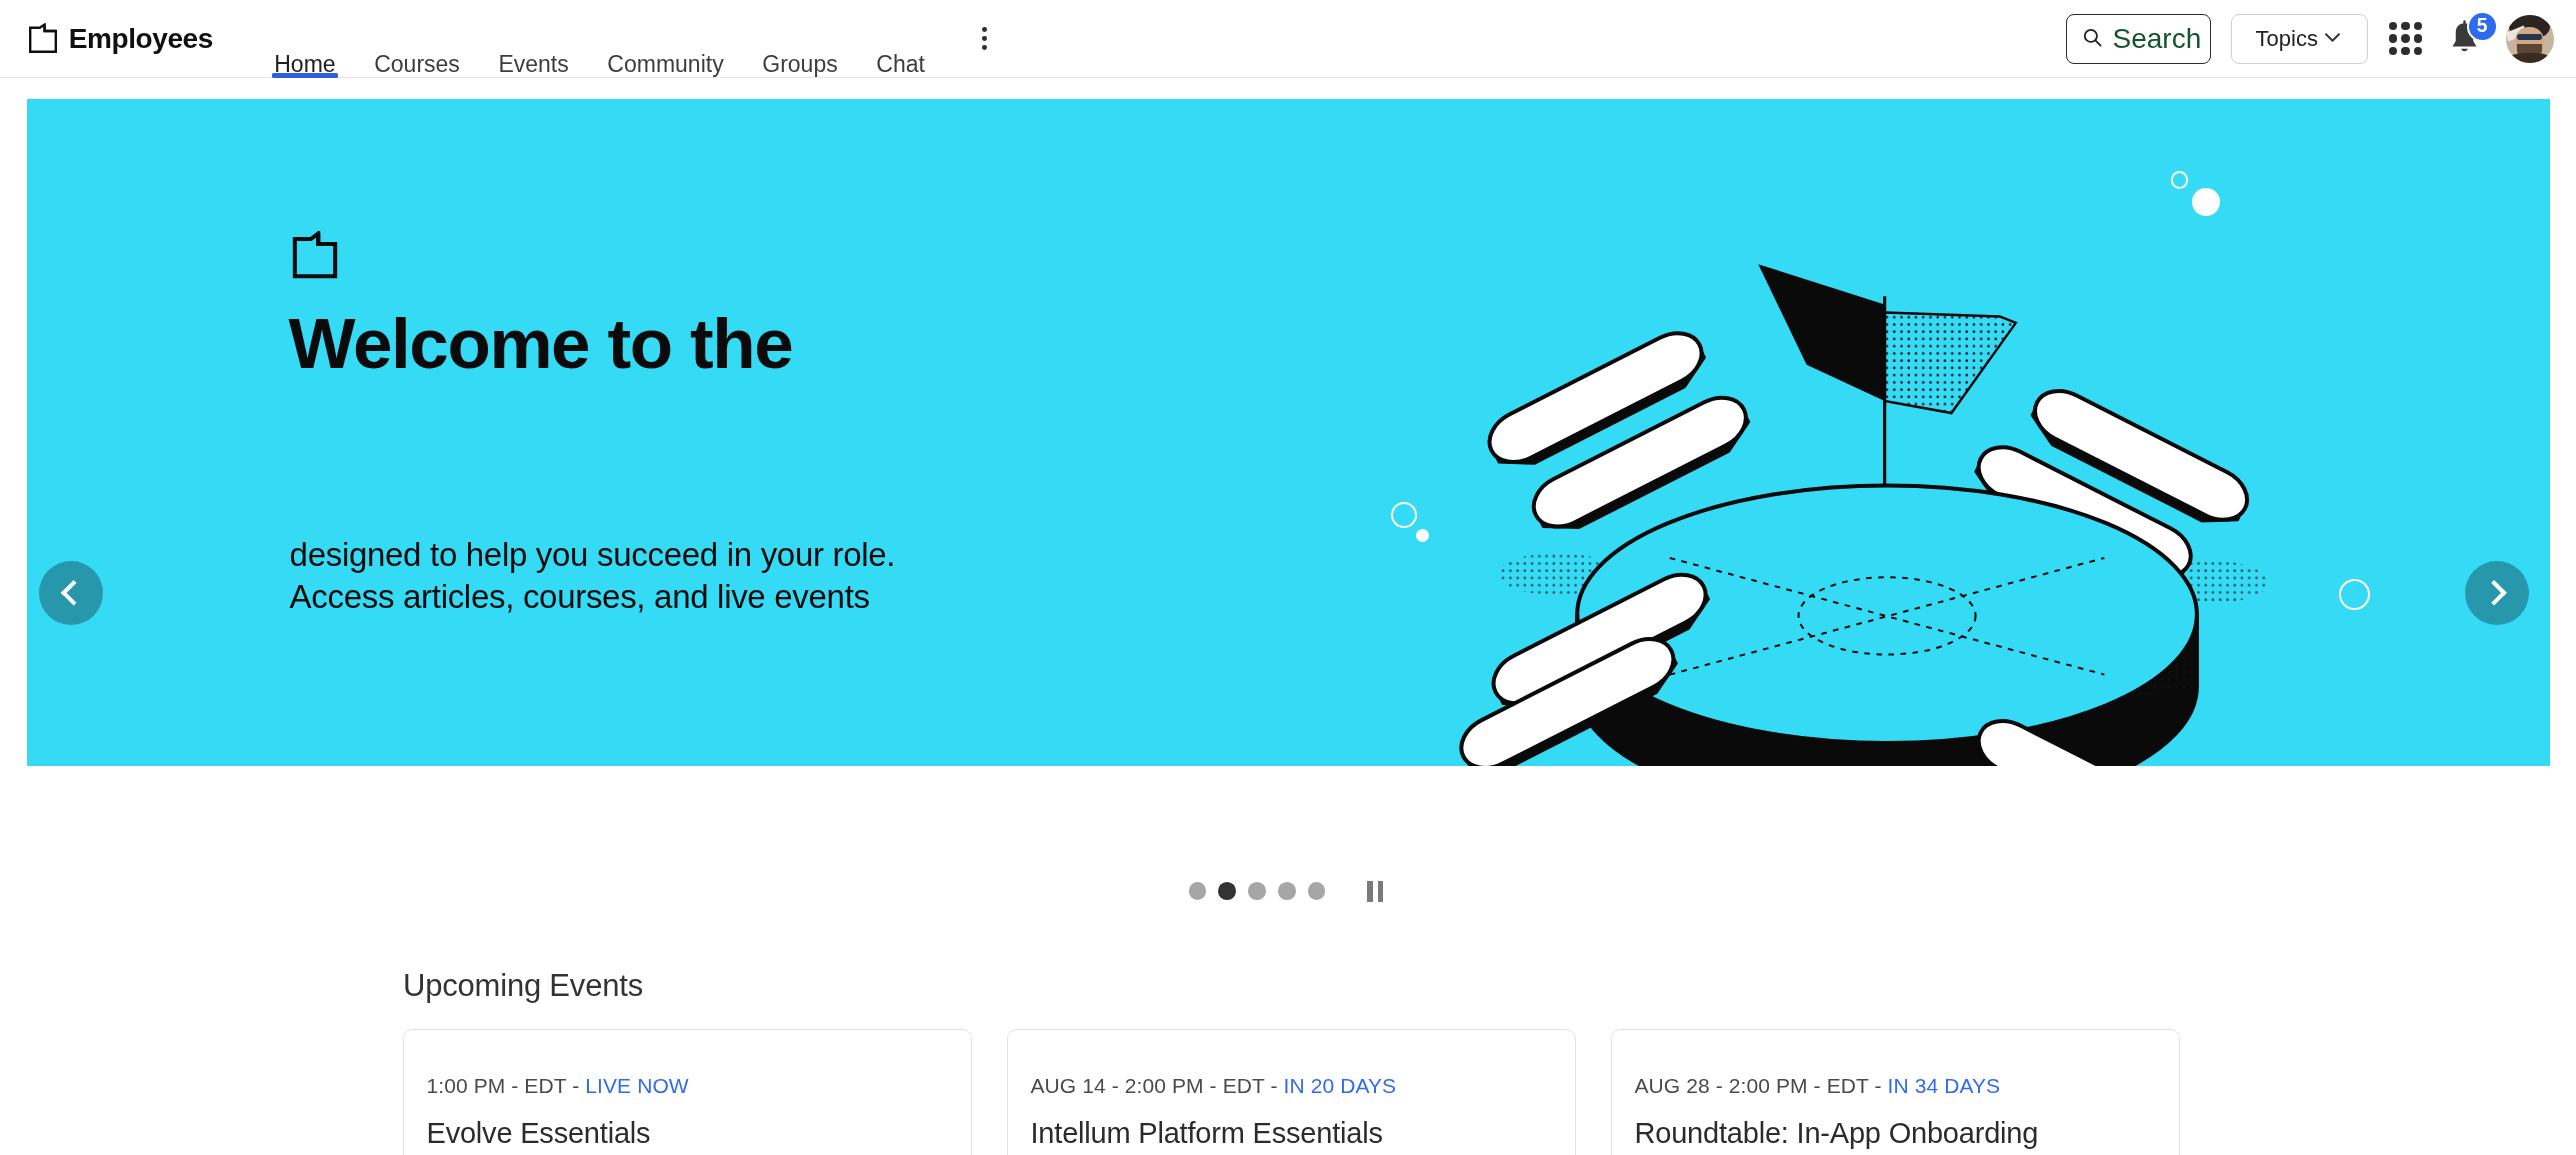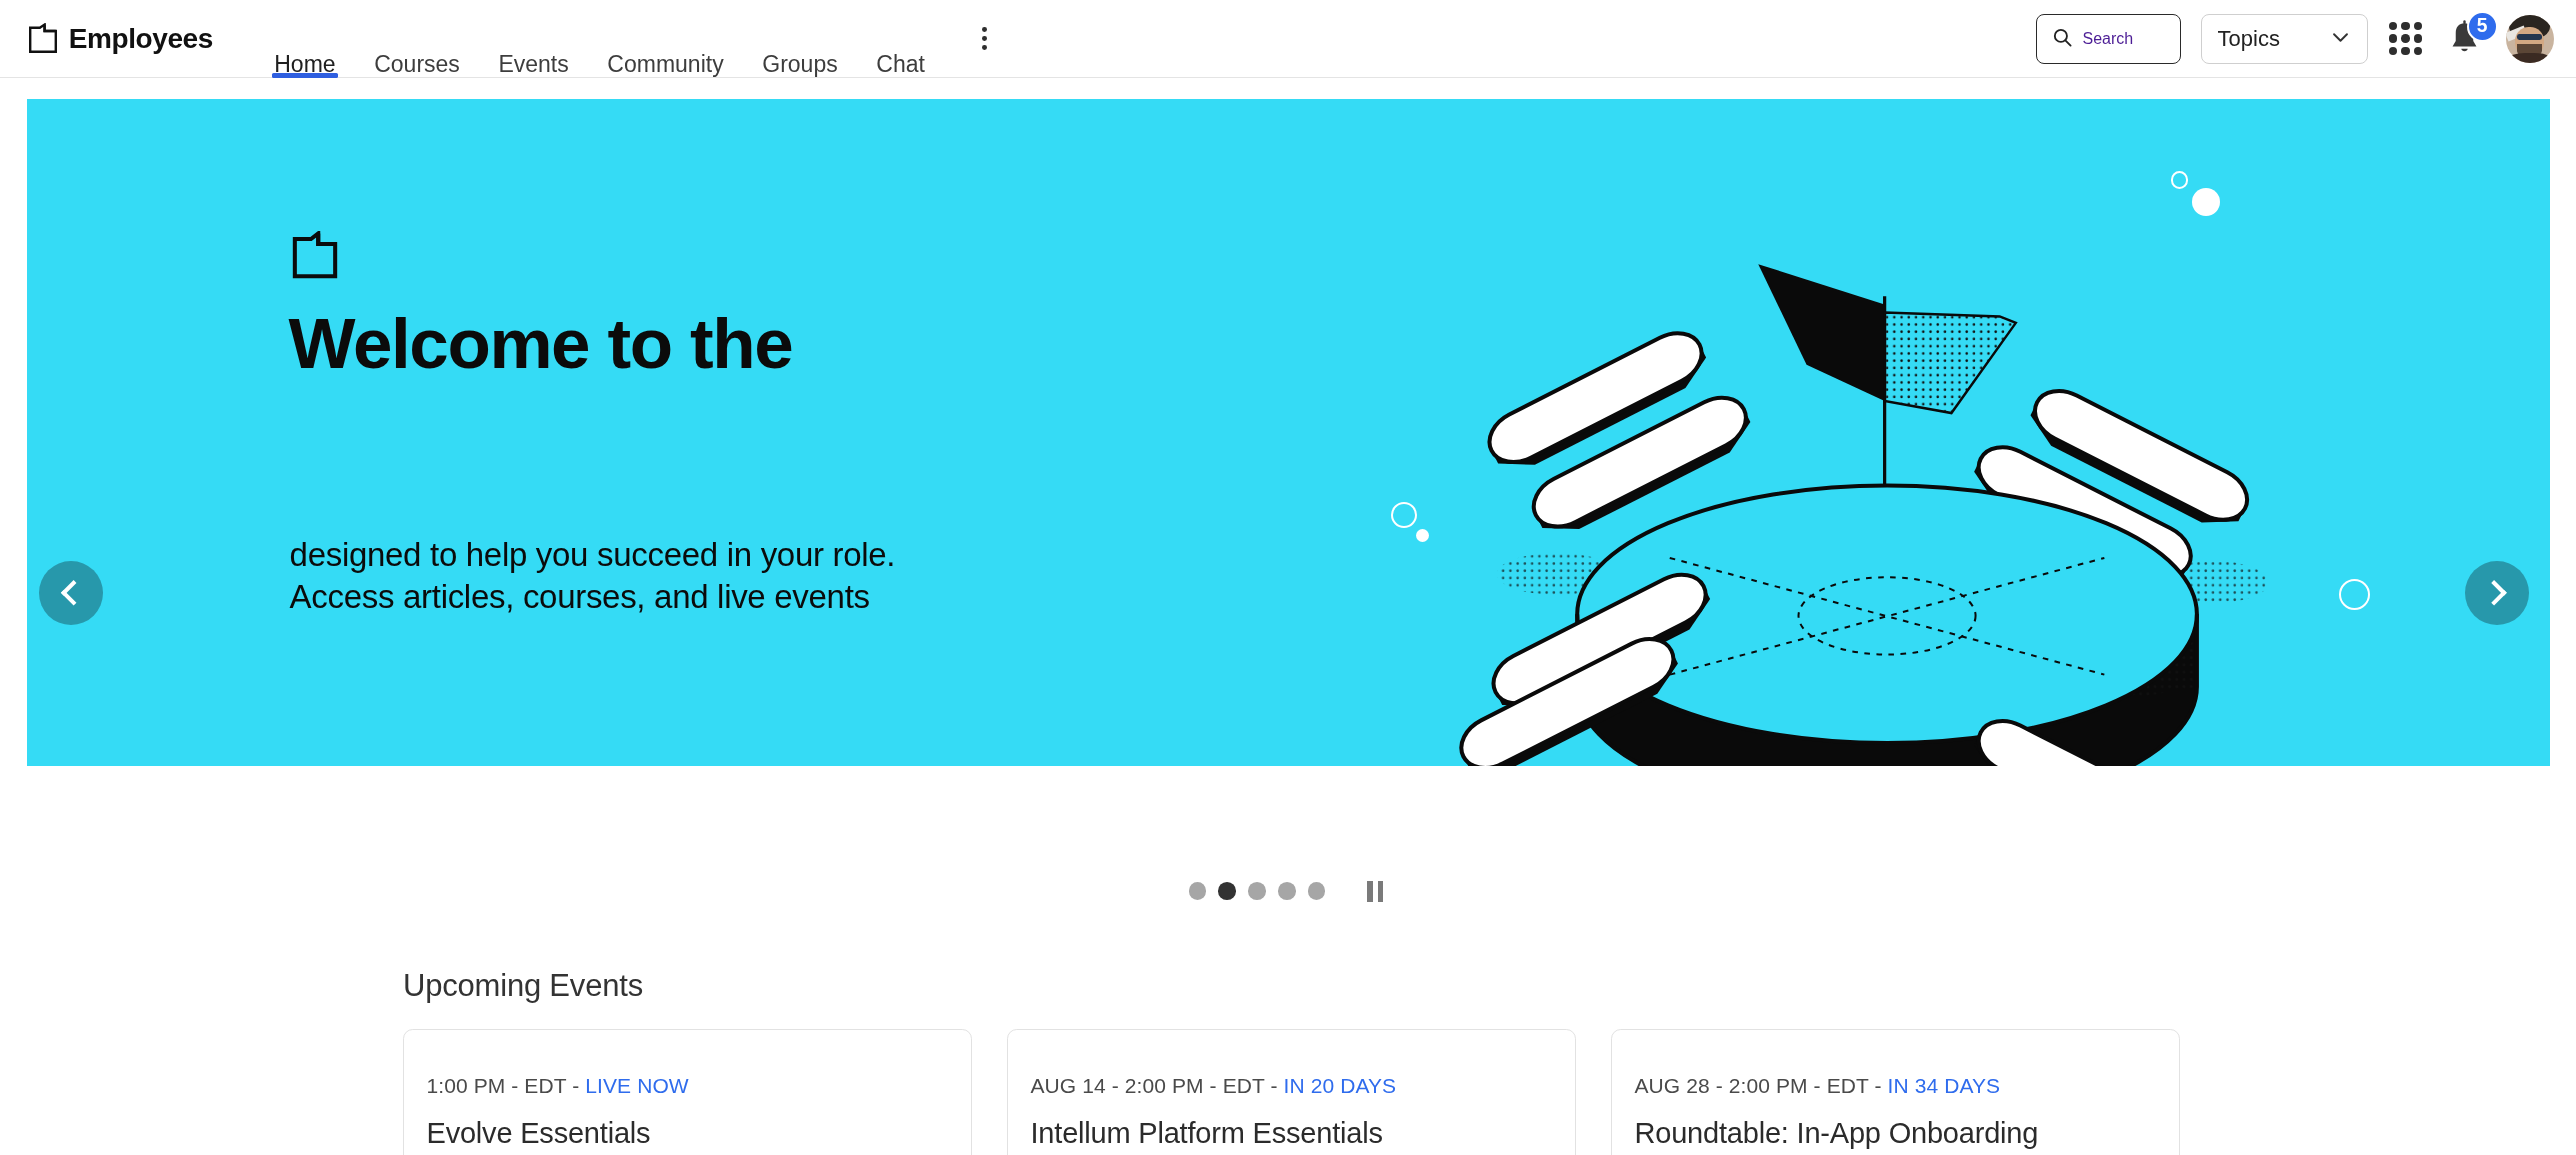--- a/index.html
+++ b/index.html
@@ -50,25 +50,25 @@
 
   .header-right {
     margin-left: auto; margin-right: 22.5px;
     display: flex; align-items: center; gap: 19.3px;
   }
   .search-box {
     width: 145px; height: 50px; border: 1.6px solid #2a2a2a; border-radius: 8px;
     display: flex; align-items: center; gap: 9.7px; padding: 0 14.5px; cursor: pointer;
     background: #fff;
   }
-  .search-label { font-size: 16px; color: #4c1d95; }
+  .search-label { font-size: 28px; color: #14532d; }
   .topics-box {
-    width: 167px; height: 50px; border: 1.2px solid #cfcfcf; border-radius: 8px;
+    width: 137px; height: 50px; border: 1.2px solid #cfcfcf; border-radius: 8px;
     display: flex; align-items: center; justify-content: space-between;
-    padding: 0 16px; cursor: pointer; background: #fff;
+    padding: 0 24px; cursor: pointer; background: #fff;
   }
   .topics-label { font-size: 22px; color: #222; }
   .grid-icon {
     width: 37px; height: 37px; display: grid;
     grid-template-columns: repeat(3, 1fr); grid-template-rows: repeat(3, 1fr);
     gap: 4px; cursor: pointer; padding: 1.6px;
   }
   .grid-icon span { background: #2e2e2e; border-radius: 50%; display: block; }
   .bell-wrap { position: relative; width: 43px; height: 43px; cursor: pointer; }
   .bell-badge {

